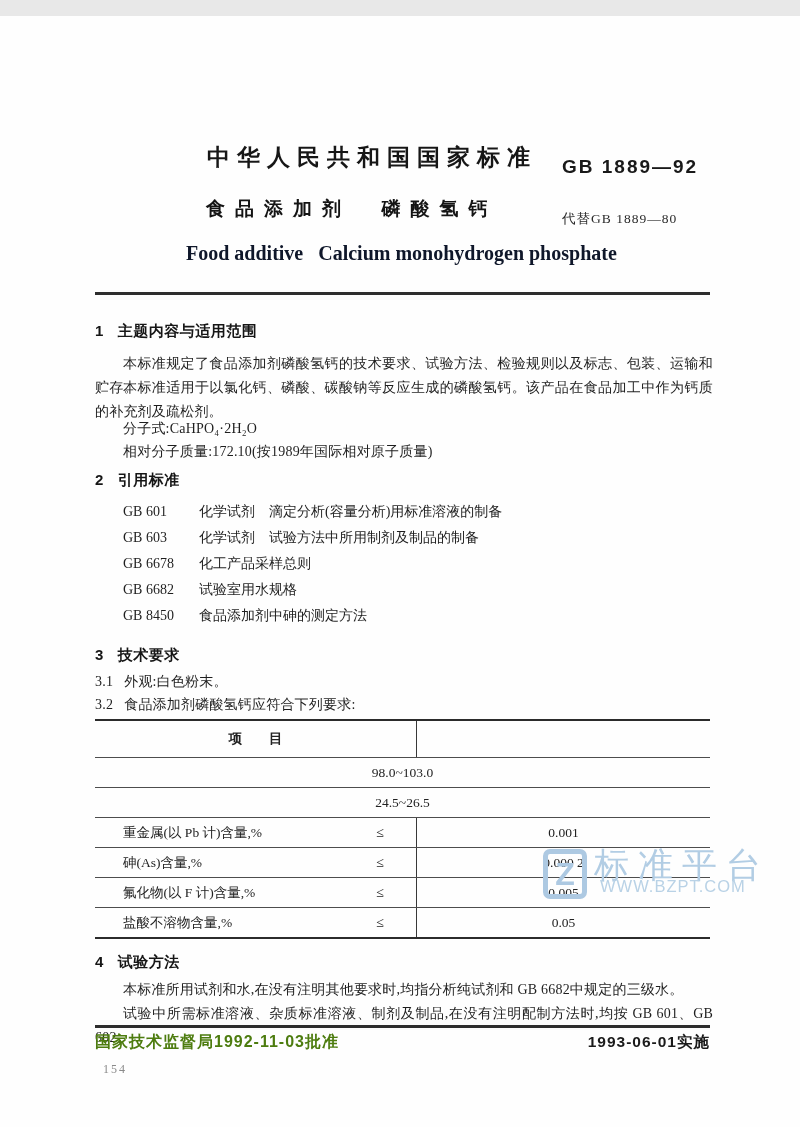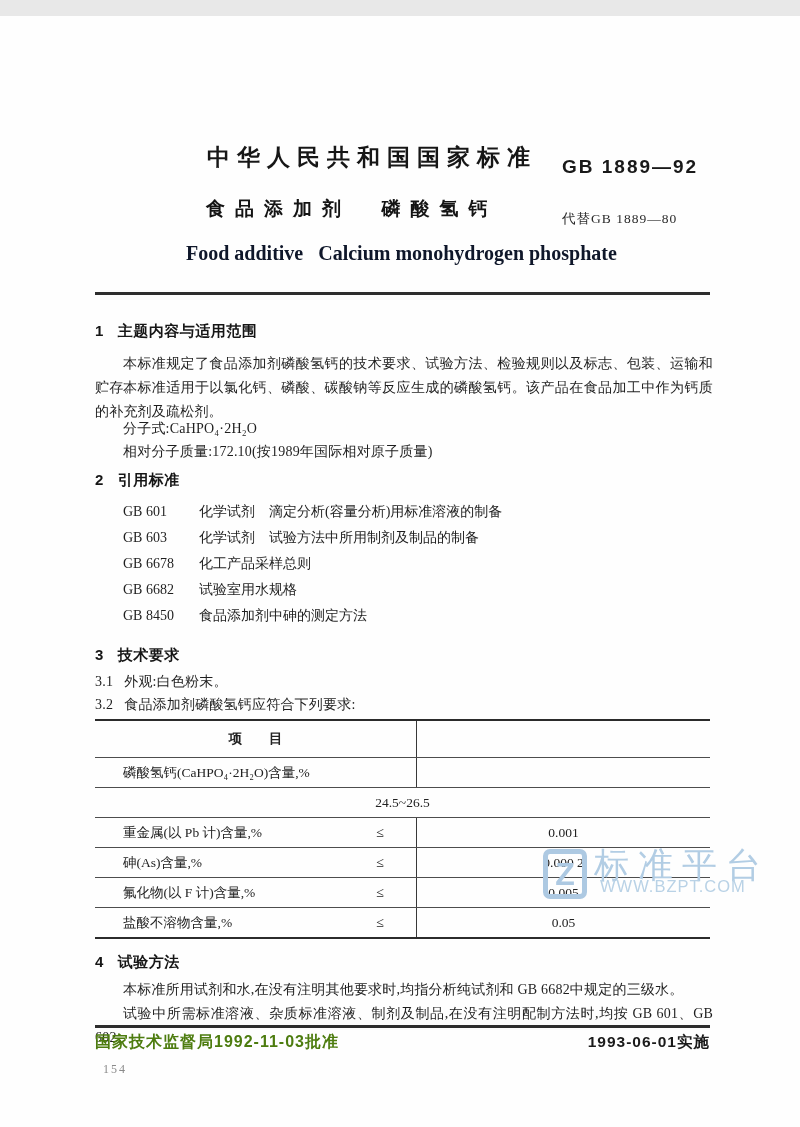--- a/index.html
+++ b/index.html
@@ -153,24 +153,21 @@
 
   <div class="sec-heading" style="top:630px">3   技术要求</div>
   <div class="body-line" style="top:657px">3.1   外观:白色粉末。</div>
   <div class="body-line" style="top:680px">3.2   食品添加剂磷酸氢钙应符合下列要求:</div>
 
   <div class="spec-table">
     <div class="t-row t-head">
       <div class="t-cell-item">项　　目</div>
     </div>
     <div class="t-row">
-      <div class="t-cell-item">
-          <span class="t-label">磷酸氢钙(CaHPO₄·2H₂O)含量,%</span>
-          <span class="t-op"></span>
-        </div>
+      <div class="t-cell-spec">98.0~103.0</div>
     </div>
     <div class="t-row">
       <div class="t-cell-spec">24.5~26.5</div>
     </div>
     <div class="t-row">
       <div class="t-cell-item">
           <span class="t-label">重金属(以 Pb 计)含量,%</span>
           <span class="t-op">≤</span>
         </div>
       <div class="t-cell-spec">0.001</div>

